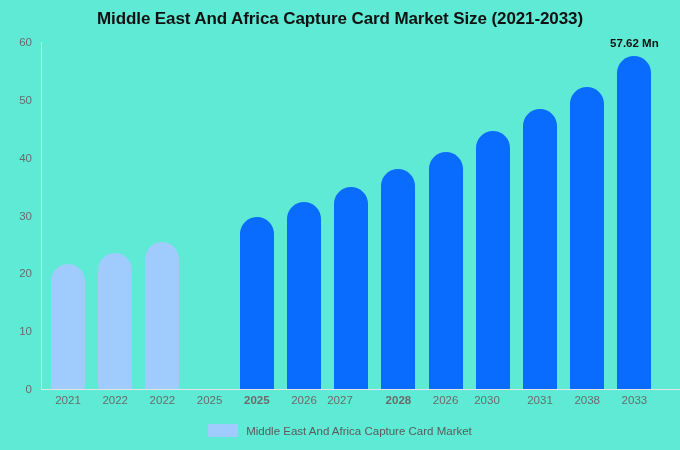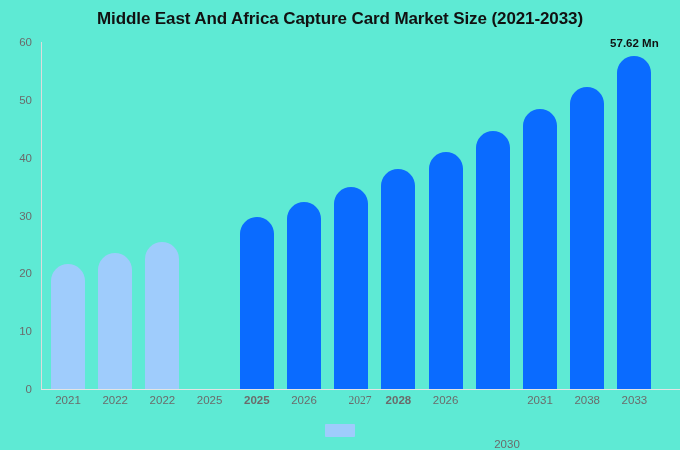--- a/index.html
+++ b/index.html
@@ -182,27 +182,28 @@
         <div class="ytick" style="top: 57.8333px;">50</div>
         <div class="ytick" style="top: 0px;">60</div>
       </div>
     <div id="xticks-layer">
         <div class="xtick" style="left: 4px;">2021</div>
         <div class="xtick" style="left: 51.2px;">2022</div>
         <div class="xtick" style="left: 98.4px;">2022</div>
         <div class="xtick" style="left: 145.6px;">2025</div>
         <div class="xtick" style="left: 192.8px; font-weight: bold;">2025</div>
         <div class="xtick" style="left: 240px;">2026</div>
-        <div class="xtick" style="left: 296px; font-family: Liberation Serif, serif;">2027</div>
+        <div class="xtick" style="left: 276px;">2027</div>
         <div class="xtick" style="left: 334.4px; font-weight: bold;">2028</div>
         <div class="xtick" style="left: 381.6px;">2026</div>
-        <div class="xtick" style="left: 443px; margin-top: 44px;">2030</div>
+        <div class="xtick" style="left: 423px;">2030</div>
         <div class="xtick" style="left: 476px;">2031</div>
         <div class="xtick" style="left: 523.2px;">2038</div>
         <div class="xtick" style="left: 570.4px;">2033</div>
       </div>
   </div>
 
   <div class="legend">
     <span class="legend-swatch" id="legend-swatch" style="background: rgb(159, 204, 252);"></span>
+    <span class="legend-label">Middle East And Africa Capture Card Market</span>
   </div>
 
 </div>
 
 </body></html>

